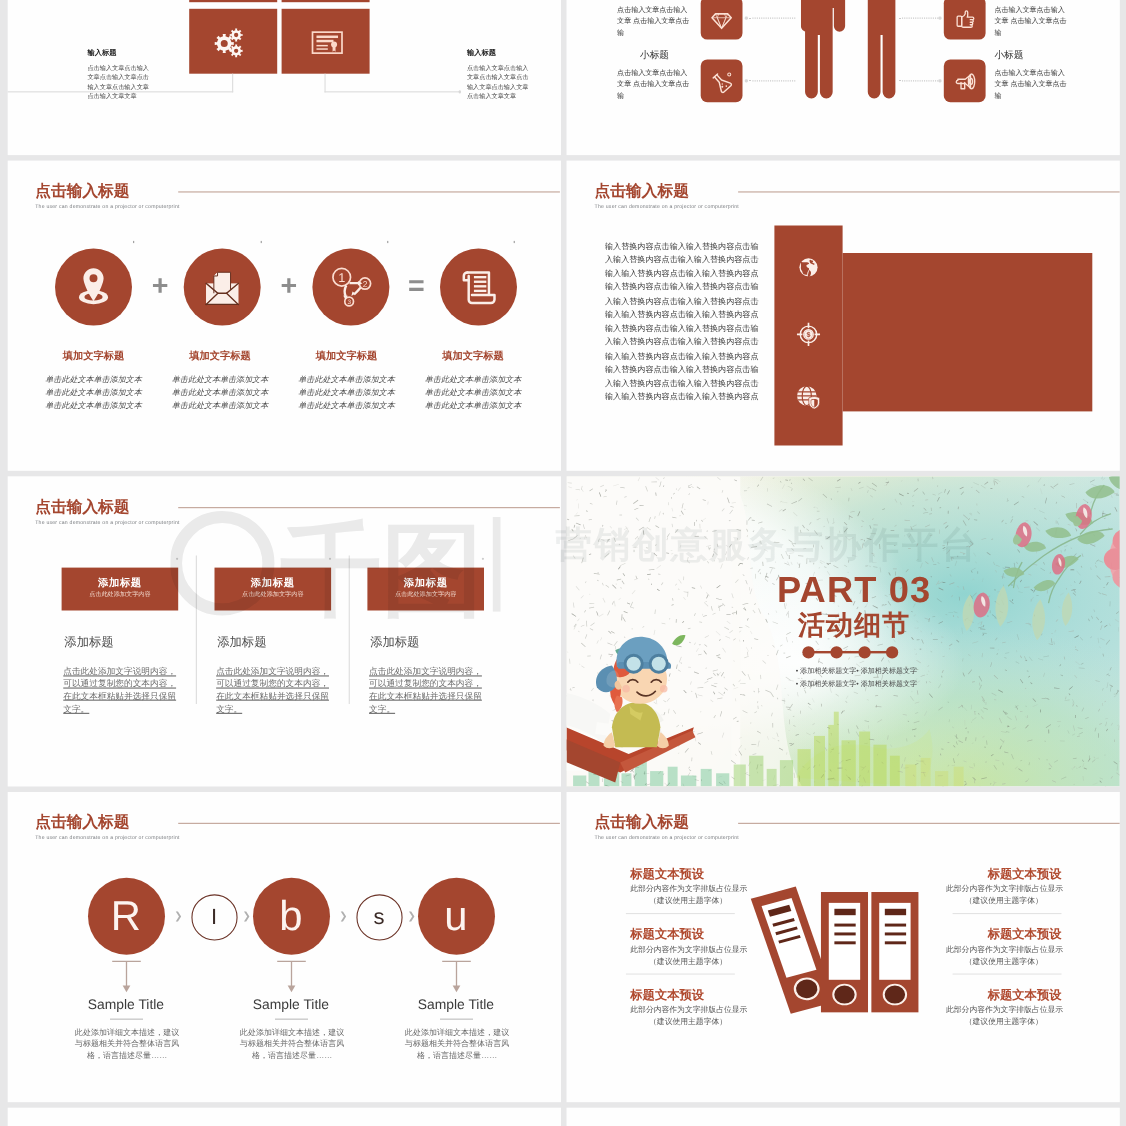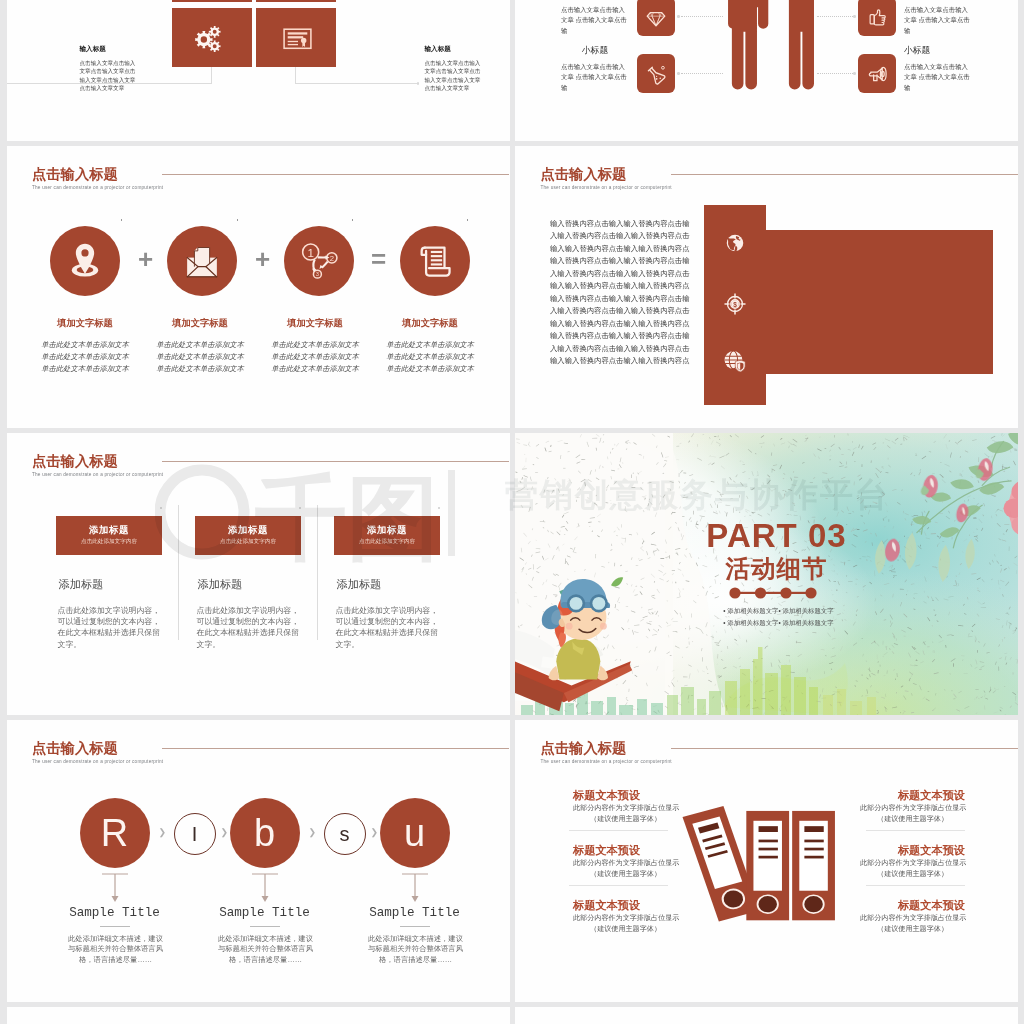--- a/index.html
+++ b/index.html
@@ -56,38 +56,38 @@
 
 
 .s4par{position:absolute;font-size:7.35px;color:#3a3a3a;line-height:1.70;white-space:pre-line;text-align:justify;}
 .s4bar{position:absolute;background:#a4462f;}
 .s4big{position:absolute;background:#a4462f;}
 .s4bar svg{position:absolute;left:50%;transform:translateX(-50%);}
 .c5badge{position:absolute;background:#a4462f;text-align:center;}
 .c5badge .bt{font-size:9.4px;font-weight:bold;color:#fff;line-height:1;padding-top:9px;letter-spacing:.6px;}
 .c5badge .bs{font-size:5.6px;color:#f3dbd0;line-height:1;margin-top:5px;}
 .c5h{position:absolute;font-size:11.2px;color:#4a4a4a;line-height:1;}
-.c5b{position:absolute;font-size:7.9px;color:#6a6a6a;line-height:1.42;white-space:pre-line;}
+.c5b{position:absolute;font-size:7.9px;color:#6a6a6a;line-height:1.42;white-space:pre-line;text-decoration:underline;}
 .c5sep{position:absolute;width:1px;background:#dcdcdc;}
 .c5tick{position:absolute;width:2.2px;height:2.2px;background:#cdcdcd;border-radius:50%;}
 
 
 #s6{background:#f6f5ef;}
 #s6bg{position:absolute;left:0;top:0;width:503px;height:282px;}
 #s6bg .wash{position:absolute;left:0;top:0;width:100%;height:100%;}
 .p6label{position:absolute;font-size:33px;font-weight:bold;color:#a4462f;letter-spacing:1px;line-height:1;}
 .p6title{position:absolute;font-size:24.5px;font-weight:bold;color:#a4462f;letter-spacing:1px;line-height:1;}
 .p6bul{position:absolute;font-size:6.4px;color:#4b4b4b;line-height:1.85;text-align:center;}
 
 
 .lc{position:absolute;border-radius:50%;display:flex;align-items:center;justify-content:center;}
 .lcf{background:#a4462f;color:#fdf4f0;}
 .lco{background:transparent;border:1px solid #6b3327;color:#3b2b27;}
 .lcarrow{position:absolute;color:#b0b0b0;font-size:9px;line-height:1;}
-.l7t{position:absolute;font-size:12.6px;color:#3b3b3b;text-align:center;line-height:1;font-family:Liberation Mono, monospace;}
+.l7t{position:absolute;font-size:12.6px;color:#3b3b3b;text-align:center;line-height:1;}
 .l7b{position:absolute;font-size:7.3px;color:#666;text-align:center;line-height:1.42;}
 .l7rule{position:absolute;height:1px;background:#bbb;}
 
 
 .b8t{position:absolute;font-size:11.2px;font-weight:bold;color:#b04a2f;line-height:1;}
 .b8l{position:absolute;font-size:7.1px;color:#555;line-height:1;white-space:nowrap;}
 .b8sep{position:absolute;height:1px;background:#e3e3e3;}
 </style>
 </head>
 <body>

